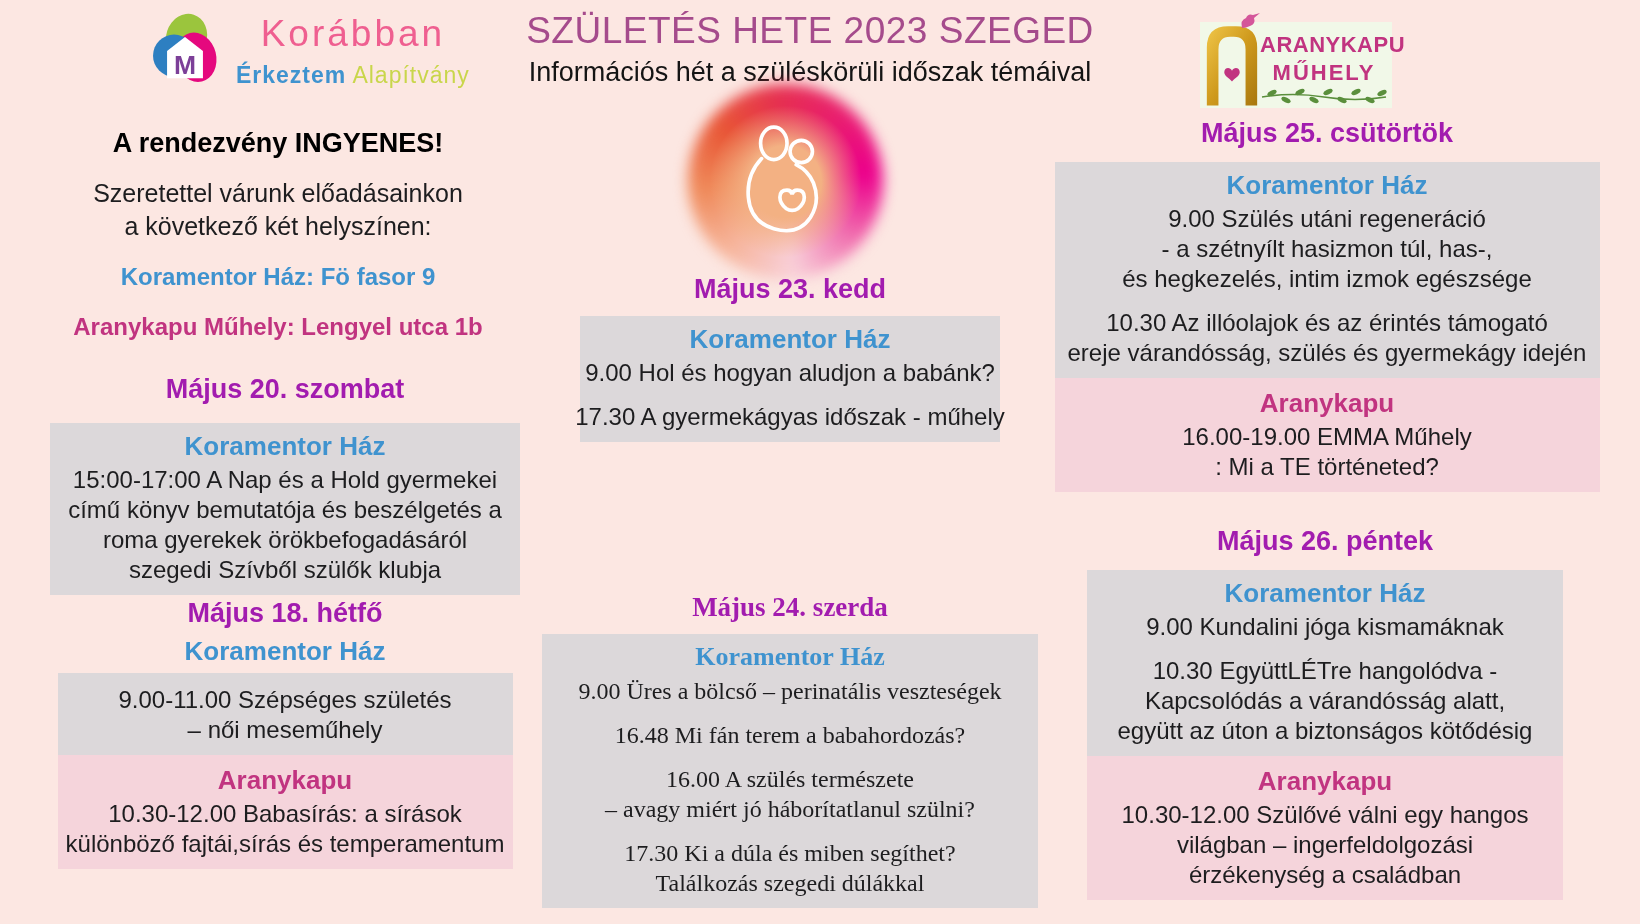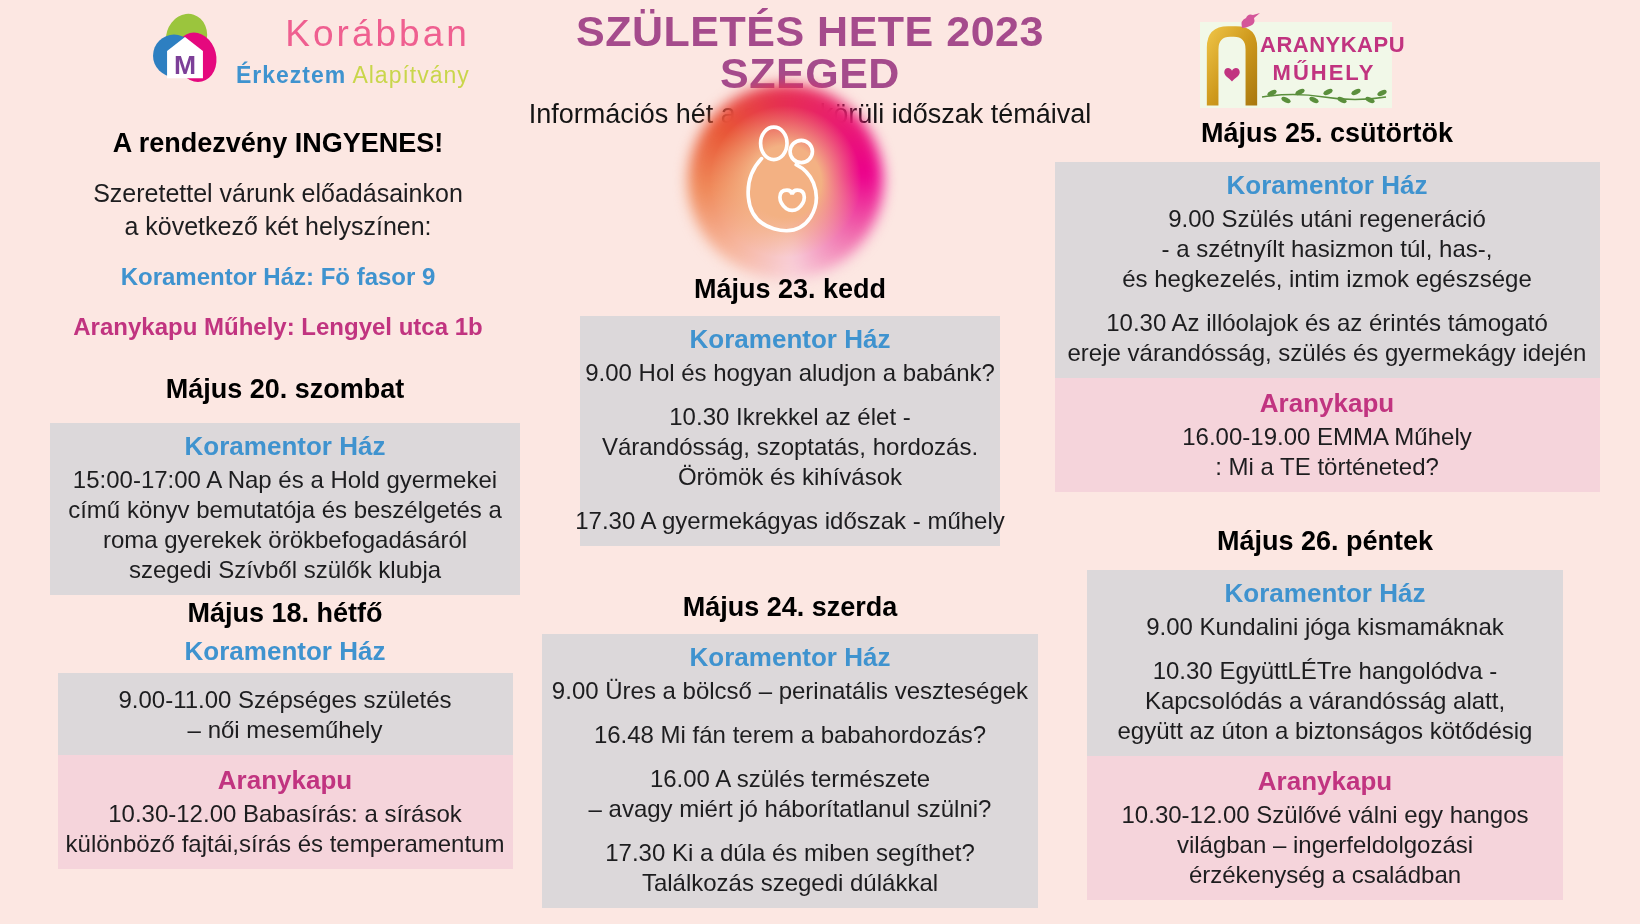--- a/index.html
+++ b/index.html
@@ -9,29 +9,29 @@
     font-family:"Liberation Sans", sans-serif;
     background:#fce7e2;
     position:relative;
     color:#1d1d1f;
   }
   section, .abs { position:absolute; }
   section { text-align:center; }
 
   
   .logo-left { left:146px; top:12px; display:flex; align-items:center; gap:12px; }
-  .logo-left .words { text-align:right; }
+  .logo-left .words { text-align:center; }
   .logo-left .brand { font-size:37px; letter-spacing:3px; color:#ef5f90; line-height:40px; }
   .logo-left .sub { font-size:23px; letter-spacing:1px; margin-top:8px; }
   .logo-left .sub .b { color:#3f93cf; font-weight:bold; }
   .logo-left .sub .l { color:#c9d64b; }
 
   
   .title-block { left:480px; top:10px; width:660px; text-align:center; }
-  .main-title { font-size:43px; font-weight:bold; color:#a54b8c; letter-spacing:.5px; line-height:42px; }
+  .main-title { font-size:37px; font-weight:normal; color:#a54b8c; letter-spacing:.5px; line-height:42px; }
   .subtitle { font-size:27px; color:#141414; margin-top:5px; }
 
   
   .logo-right { left:1196px; top:12px; width:200px; height:100px; }
   .logo-right .green-bg { position:absolute; left:4px; top:10px; width:192px; height:86px; background:#f1f8e8; }
   .logo-right .gate { position:absolute; left:6px; top:8px; }
   .logo-right .bird { position:absolute; left:42px; top:0px; }
   .logo-right .words { position:absolute; left:64px; top:20px; width:128px; text-align:center;
                        font-weight:bold; color:#c13480; }
   .logo-right .l1 { font-size:22px; letter-spacing:.5px; }
@@ -46,21 +46,21 @@
       #f6b49a, #ef8a5a, #e85636, #e63050, #e91e6f, #ec008c, #f06eae, #f8cfd8, #f6b49a);
     filter:blur(7px);
   }
   .spiral .core {
     position:absolute; inset:0; border-radius:50%;
     background:radial-gradient(circle at 50% 50%, #f3b183 0%, #f3b183 26%, rgba(243,177,131,0) 55%);
   }
   .spiral svg { position:absolute; left:50%; top:50%; transform:translate(-50%,-50%); }
 
   
-  .day-heading { font-size:27px; font-weight:bold; color:#000000; line-height:34px; }
+  .day-heading { font-size:27px; font-weight:bold; color:#a21caf; line-height:34px; }
   .venue { font-size:26px; font-weight:bold; line-height:30px; }
   .blue { color:#3f93cf; }
   .magenta { color:#c13480; }
   .box { margin:0 auto; }
   .box.gray { background:#dcd8da; }
   .box.pink { background:#f5d4db; }
   .box .venue { padding-top:4px; margin-bottom:4px; }
   .event { font-size:24px; line-height:30px; white-space:pre-line;
            width:120%; margin-left:-10%; margin-bottom:14px; }
   .box { padding-bottom:10px; }
@@ -76,21 +76,21 @@
   .sec-may20 { left:45px; top:372px; width:480px; }
   .sec-may20 .day-heading { margin-bottom:17px; }
   .sec-may20 .box { width:470px; padding-top:4px; }
   .sec-may22 { left:45px; top:596px; width:480px; }
   .sec-may22 .day-heading { margin-bottom:6px; }
   .sec-may22 .venue-out { margin-bottom:7px; }
   .sec-may22 .box { width:455px; padding-top:12px; }
   .sec-may23 { left:530px; top:272px; width:520px; }
   .sec-may23 .day-heading { margin-bottom:10px; }
   .sec-may23 .box { width:420px; padding-top:4px; }
-  .sec-may24 { left:530px; top:590px; width:520px; }
+  .sec-may24 { left:530px; top:590px; width:520px;font-family:Liberation Serif, serif; }
   .sec-may24 .day-heading { margin-bottom:10px; }
   .sec-may24 .box { width:496px; padding-top:4px; }
   .sec-may25 { left:1030px; top:116px; width:594px; }
   .sec-may25 .day-heading { margin-bottom:12px; }
   .sec-may25 .box { width:545px; padding-top:4px; }
   .sec-may26 { left:1055px; top:524px; width:540px; }
   .sec-may26 .day-heading { margin-bottom:12px; }
   .sec-may26 .box { width:476px; padding-top:4px; }
   .box.pink { padding-top:6px; }
 </style>
@@ -196,23 +196,20 @@
     <div class="event">10.30-12.00 Babasírás: a sírások
 különböző fajtái,sírás és temperamentum</div>
   </div>
 </section>
 
 <section class="sec-may23">
   <div class="day-heading">Május 23. kedd</div>
   <div class="box gray">
     <div class="venue blue">Koramentor Ház</div>
     <div class="event">9.00 Hol és hogyan aludjon a babánk?</div>
-    <div class="event">10.30 Ikrekkel az élet -
-Várandósság, szoptatás, hordozás.
-Örömök és kihívások</div>
     <div class="event">17.30 A gyermekágyas időszak - műhely</div>
   </div>
 </section>
 
 <section class="sec-may24">
   <div class="day-heading">Május 24. szerda</div>
   <div class="box gray">
     <div class="venue blue">Koramentor Ház</div>
     <div class="event">9.00 Üres a bölcső – perinatális veszteségek</div>
     <div class="event">16.48 Mi fán terem a babahordozás?</div>

